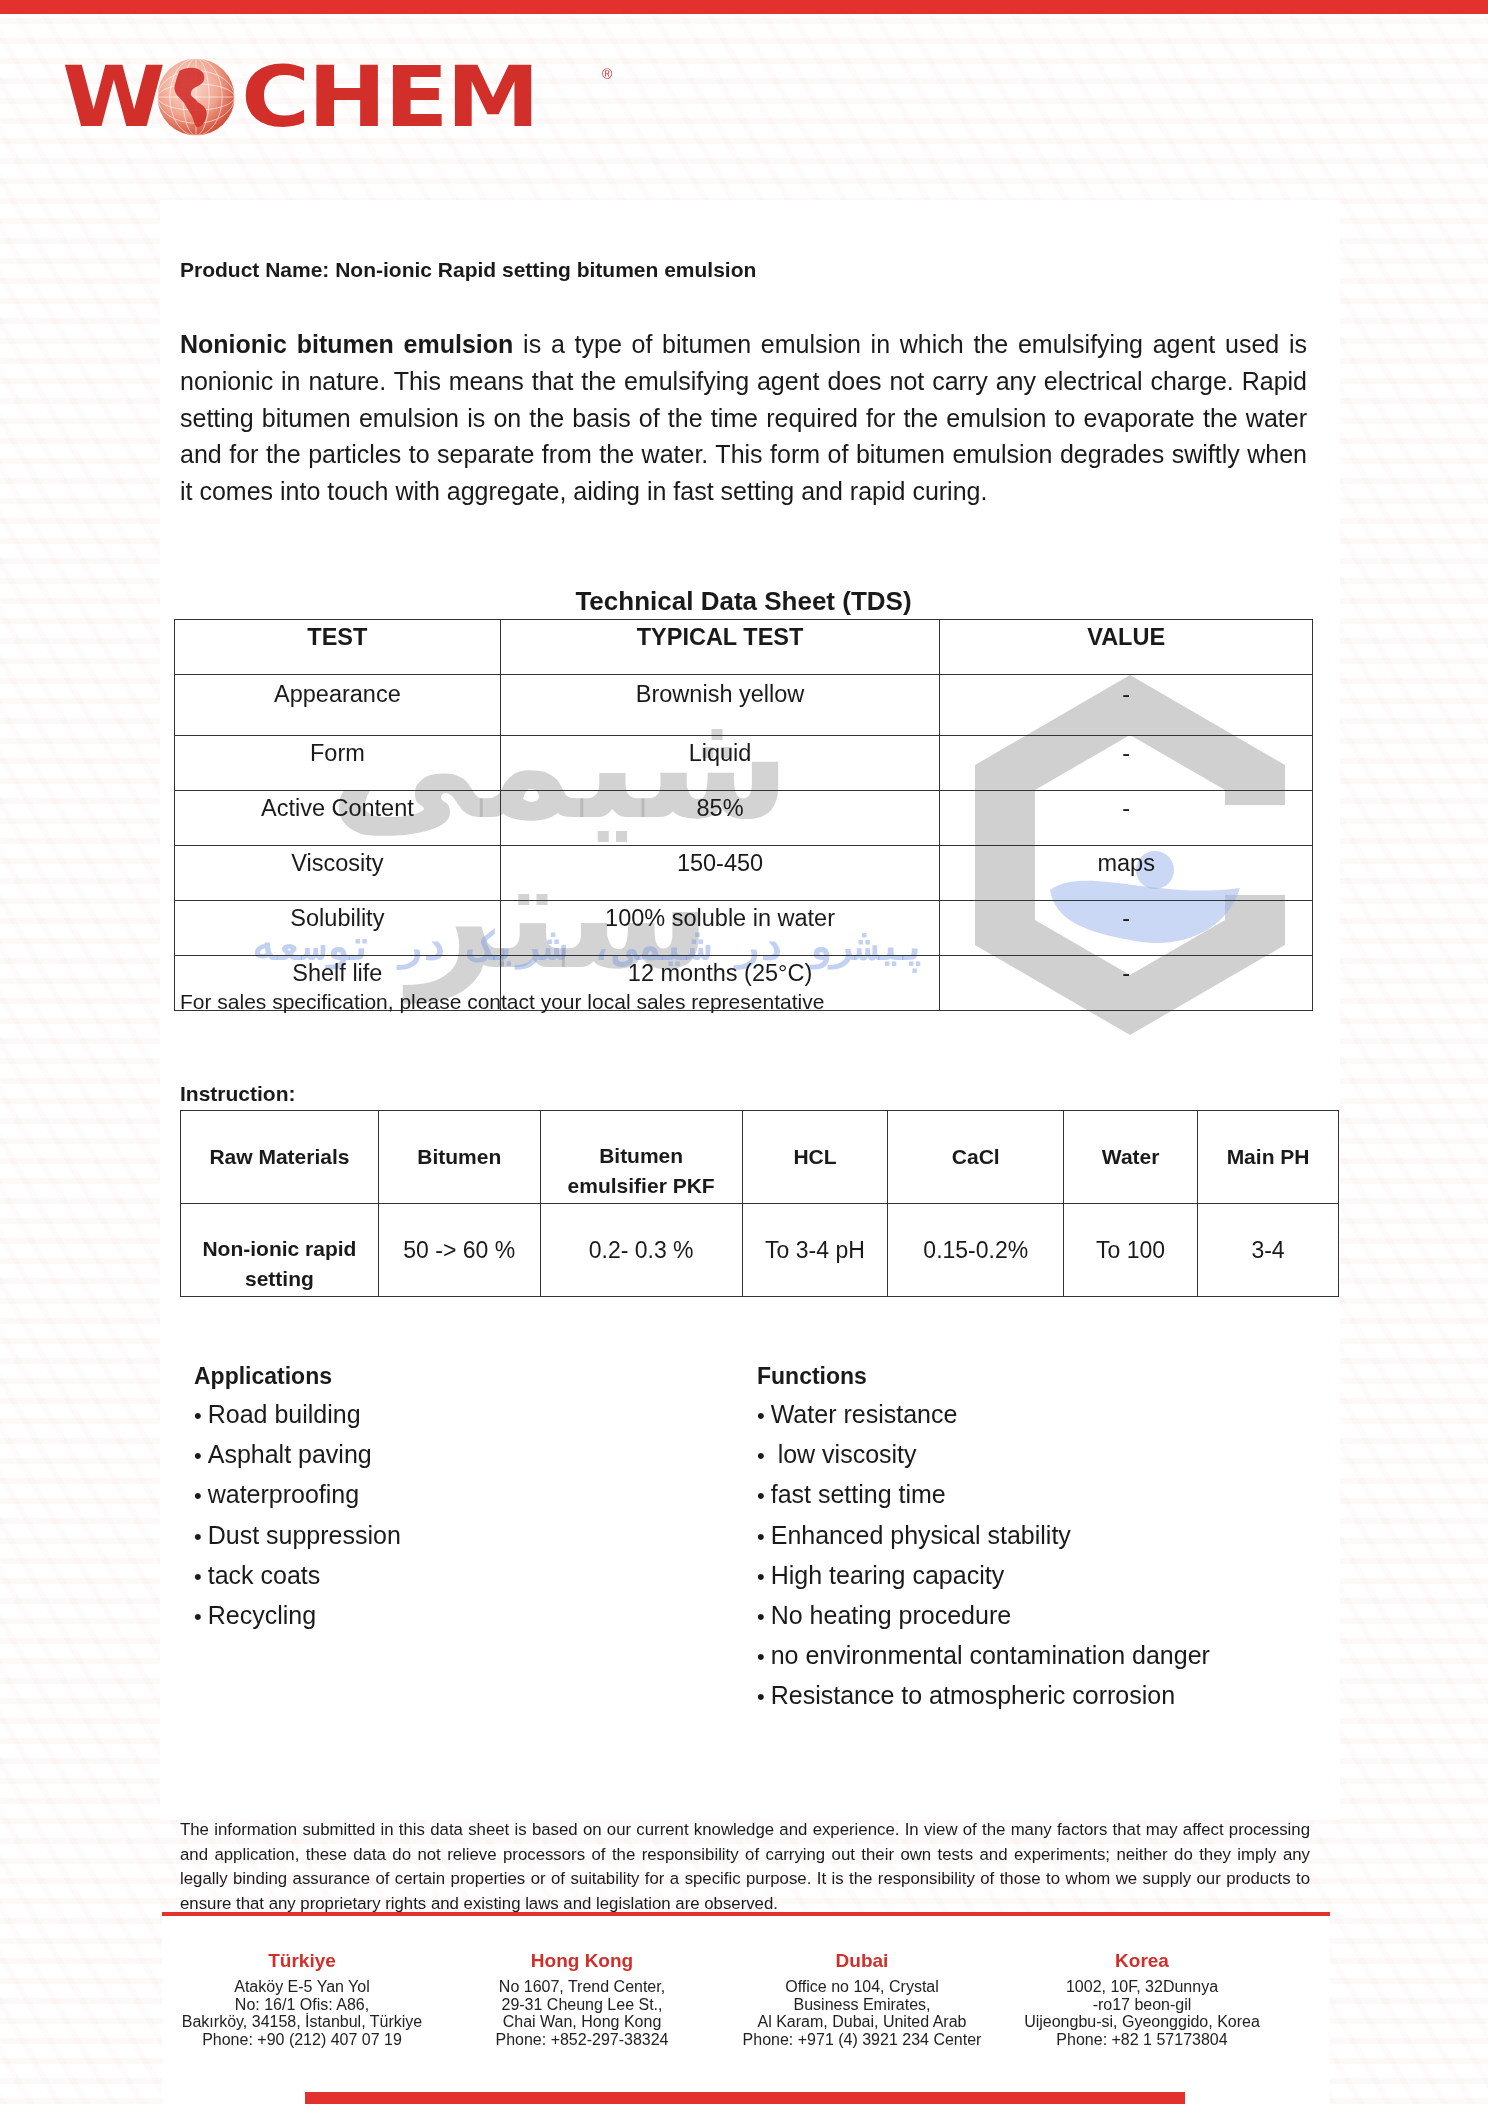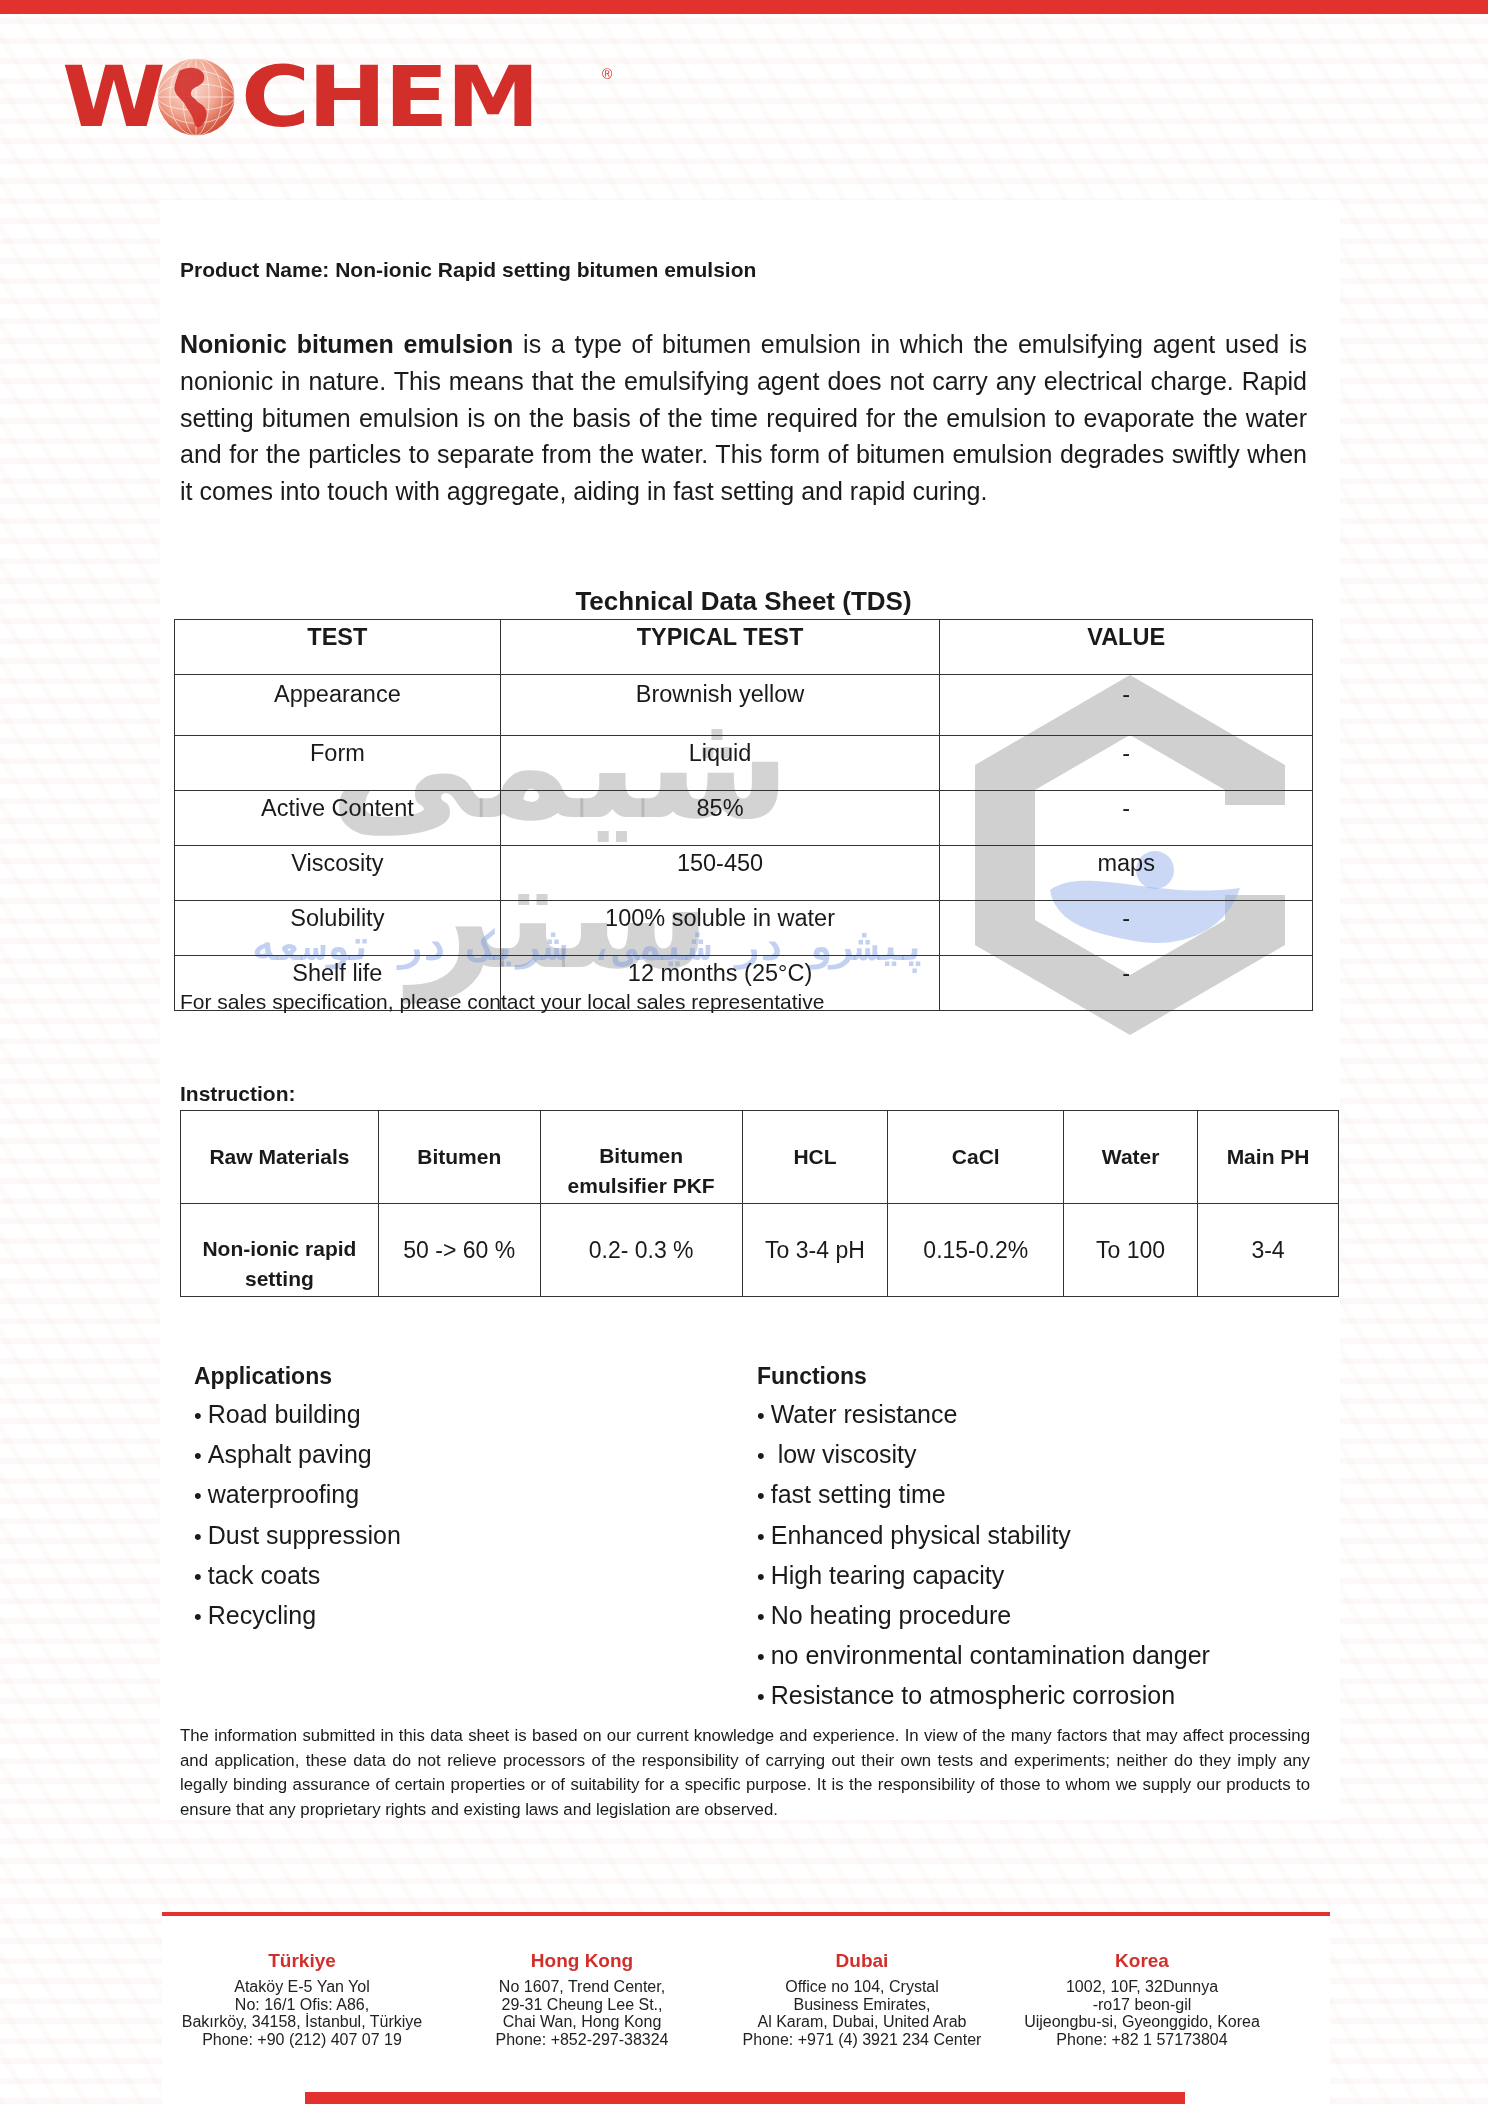--- a/index.html
+++ b/index.html
@@ -79,21 +79,21 @@
   .instr td.rm { font-weight: bold; font-size: 21px; line-height: 30px; vertical-align: bottom; padding-bottom: 2px; }
 
   .list-block { font-size: 25px; line-height: 38.2px; }
   .list-block h3 { margin: 0; font-size: 23px; font-weight: bold; line-height: 38px; }
   .list-block ul { list-style: none; margin: 0; padding: 0; }
   .list-block li::before { content: "\2022"; margin-right: 6px; font-size: 22px; }
   .applications { left: 194px; top: 1357px; }
   .functions { left: 757px; top: 1357px; }
 
   .disclaimer {
-    left: 180px; top: 1724px; width: 1130px; font-size: 16.8px; line-height: 24.6px; text-align: justify;
+    left: 180px; top: 1818px; width: 1130px; font-size: 16.8px; line-height: 24.6px; text-align: justify;
   }
   .red-rule { left: 162px; top: 1912px; width: 1168px; height: 4px; background: #e3312d; z-index: 3; }
   .footer-white { position: absolute; left: 162px; top: 1916px; width: 1168px; height: 188px; background: #fff; z-index: 2; }
   .offices { left: 162px; top: 1950px; width: 1168px; display: flex; justify-content: flex-start; }
   .office { text-align: center; width: 280px; }
   .office h4 { margin: 0 0 6px 0; color: #d22f2a; font-size: 19px; font-weight: bold; }
   .office div { font-size: 16px; line-height: 17.5px; color: #222; }
   .bottom-bar { left: 305px; top: 2092px; width: 880px; height: 12px; background: #e3312d; }
 </style>
 </head>

